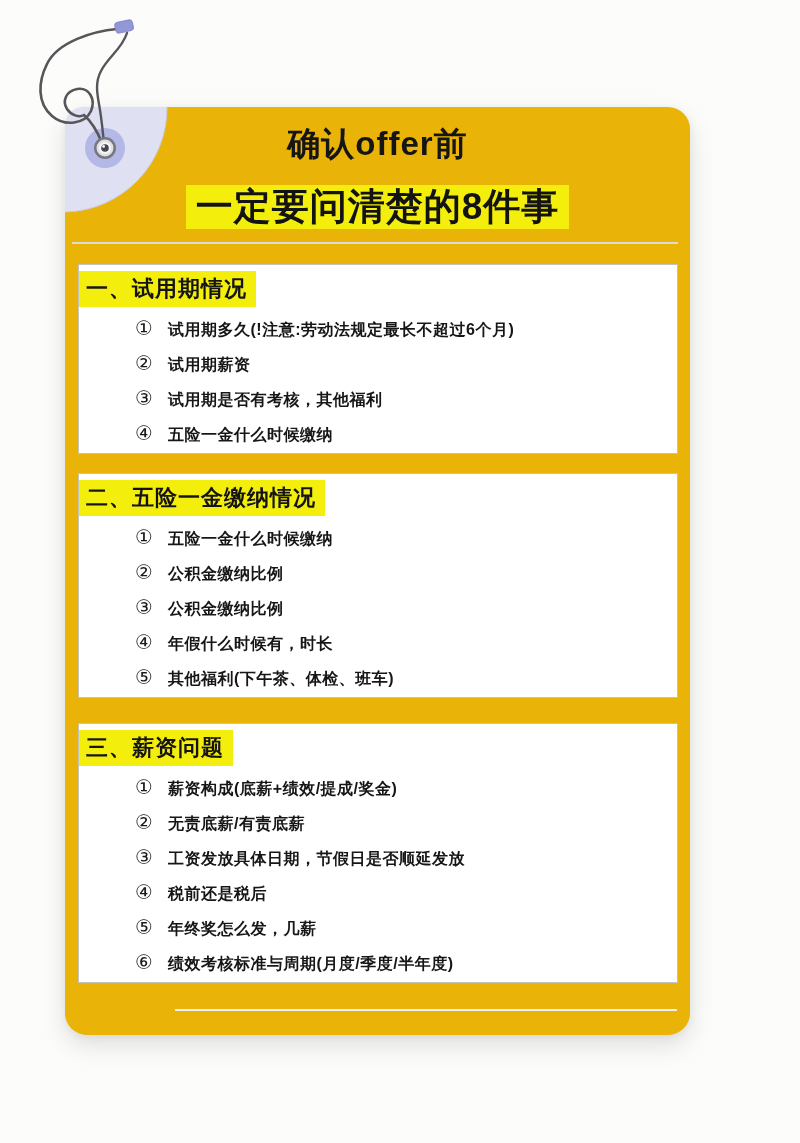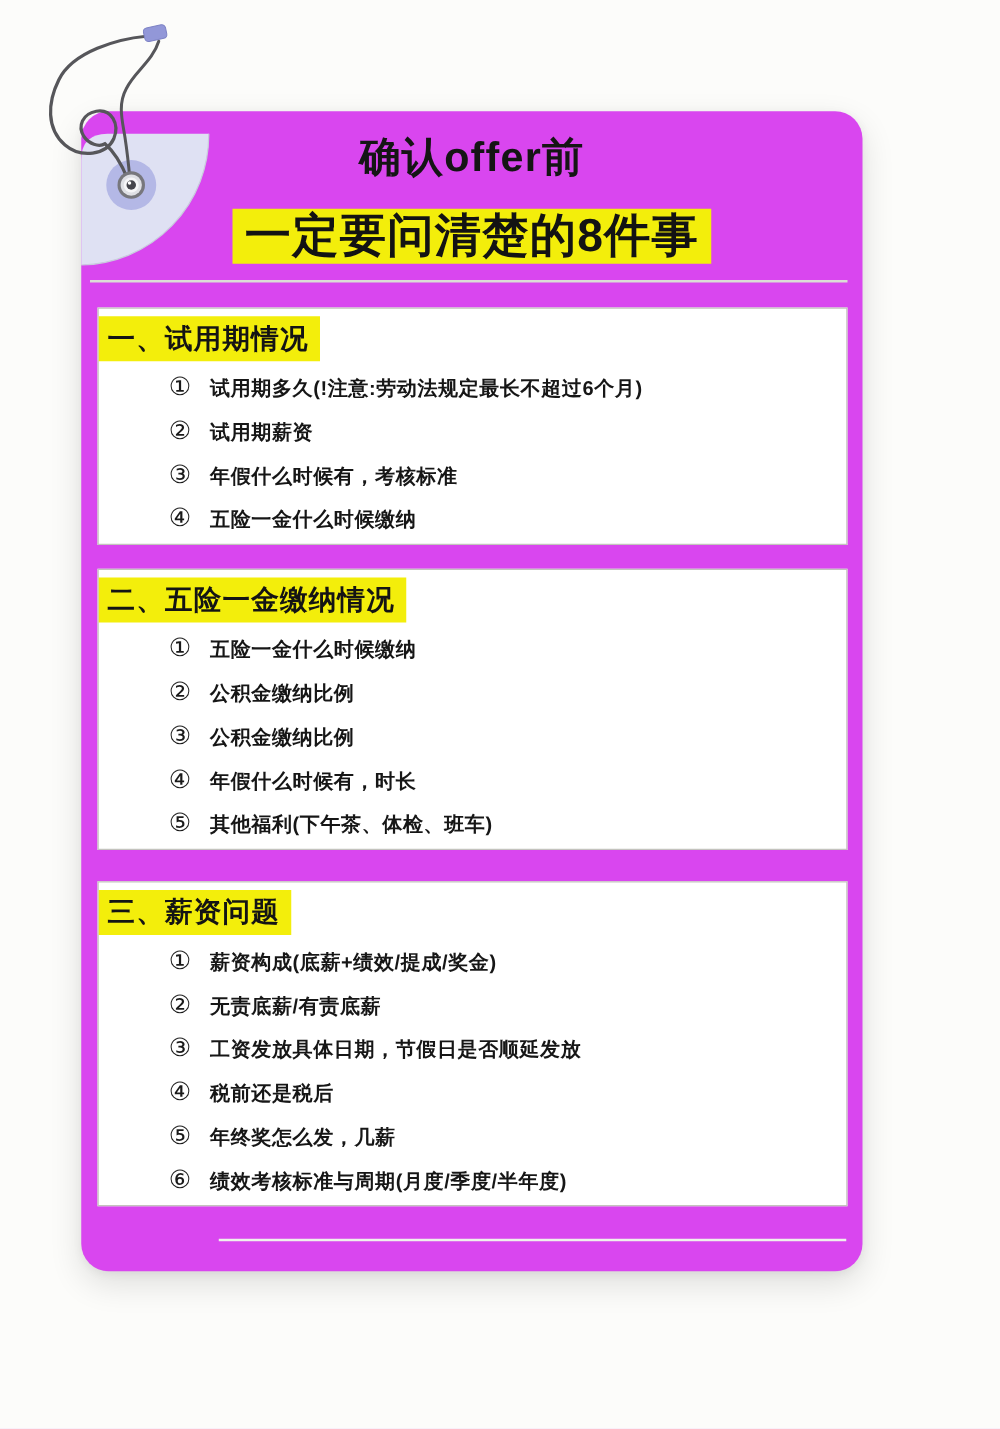--- a/index.html
+++ b/index.html
@@ -9,23 +9,23 @@
     -webkit-font-smoothing:antialiased;
   }
   .canvas{
     position:relative;
     width:800px;height:1143px;
     background:#fcfcfa;
     overflow:hidden;
   }
   .card{
     position:absolute;
-    left:65px;top:89px;
+    left:65px;top:107px;
     width:625px;height:928px;
-    background:#d946ef;
+    background:#eab308;
     border-radius:22px;
     box-shadow:0 10px 26px rgba(0,0,0,.12), 0 2px 8px rgba(0,0,0,.05);
   }
   .header{padding-top:16px;text-align:center;}
   .title{
     font-size:33px;font-weight:900;color:#151515;
     line-height:42px;letter-spacing:1px;
   }
   .subtitle-wrap{margin-top:20px;}
   .subtitle{
@@ -96,21 +96,21 @@
         <li>
             <span class="num">①</span>
             <span class="txt">试用期多久(!注意:劳动法规定最长不超过6个月)</span>
           </li>
         <li>
             <span class="num">②</span>
             <span class="txt">试用期薪资</span>
           </li>
         <li>
             <span class="num">③</span>
-            <span class="txt">年假什么时候有，考核标准</span>
+            <span class="txt">试用期是否有考核，其他福利</span>
           </li>
         <li>
             <span class="num">④</span>
             <span class="txt">五险一金什么时候缴纳</span>
           </li>
       </ul>
     </section>
 
     <section class="box gap2">
       <span class="sec-title">二、五险一金缴纳情况</span>

